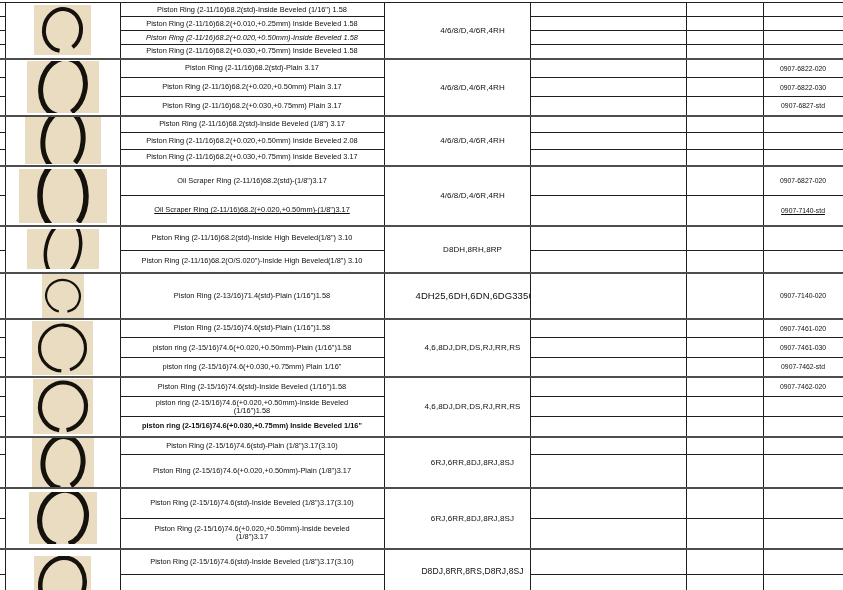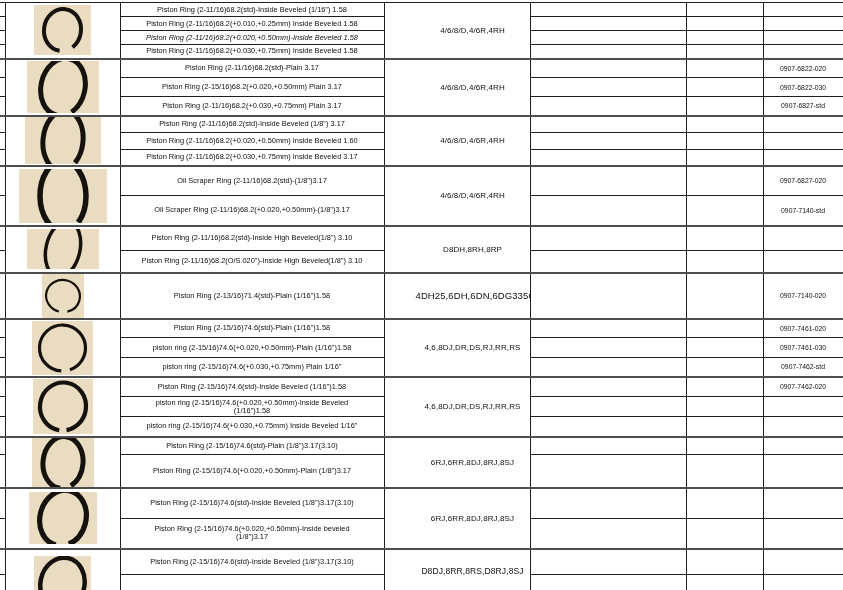--- a/index.html
+++ b/index.html
@@ -81,21 +81,21 @@
             </div>
           </td>
           <td class="desc sec">Piston Ring (2-11/16)68.2(std)-Plain 3.17</td>
           <td class="engine sec" rowspan="3">4/6/8/D,4/6R,4RH</td>
           <td class="blank sec"></td>
           <td class="blank sec"></td>
           <td class="part sec">0907-6822-020</td>
         </tr>
         <tr style="height: 19px;">
           <td class="strip"></td>
-          <td class="desc">Piston Ring (2-15/16)68.2(+0.020,+0.50mm) Plain 3.17</td>
+          <td class="desc">Piston Ring (2-11/16)68.2(+0.020,+0.50mm) Plain 3.17</td>
           <td class="blank"></td>
           <td class="blank"></td>
           <td class="part">0907-6822-030</td>
         </tr>
         <tr style="height: 19px;">
           <td class="strip"></td>
           <td class="desc">Piston Ring (2-11/16)68.2(+0.030,+0.75mm) Plain 3.17</td>
           <td class="blank"></td>
           <td class="blank"></td>
           <td class="part">0907-6827-std</td>
@@ -110,21 +110,21 @@
             </div>
           </td>
           <td class="desc sec">Piston Ring (2-11/16)68.2(std)-Inside Beveled (1/8") 3.17</td>
           <td class="engine sec" rowspan="3">4/6/8/D,4/6R,4RH</td>
           <td class="blank sec"></td>
           <td class="blank sec"></td>
           <td class="part sec"></td>
         </tr>
         <tr style="height: 17px;">
           <td class="strip"></td>
-          <td class="desc">Piston Ring (2-11/16)68.2(+0.020,+0.50mm) Inside Beveled 1.60</td>
+          <td class="desc">Piston Ring (2-11/16)68.2(+0.020,+0.50mm) Inside Beveled 2.08</td>
           <td class="blank"></td>
           <td class="blank"></td>
           <td class="part"></td>
         </tr>
         <tr style="height: 16px;">
           <td class="strip"></td>
           <td class="desc">Piston Ring (2-11/16)68.2(+0.030,+0.75mm) Inside Beveled 3.17</td>
           <td class="blank"></td>
           <td class="blank"></td>
           <td class="part"></td>
@@ -137,21 +137,21 @@
                 <ellipse cx="44" cy="27" rx="35" ry="23" fill="none" stroke="#15110d" stroke-width="5.5" pathLength="360" stroke-dasharray="325 35" transform="rotate(89.5 44 27)"></ellipse>
               </svg>
             </div>
           </td>
           <td class="desc sec">Oil Scraper Ring (2-11/16)68.2(std)-(1/8")3.17</td>
           <td class="engine sec" rowspan="2">4/6/8/D,4/6R,4RH</td>
           <td class="blank sec"></td>
           <td class="blank sec"></td>
           <td class="part sec">0907-6827-020</td>
         </tr>
-        <tr style="height: 30px;">
+        <tr style="height: 30px; text-decoration: underline;">
           <td class="strip"></td>
           <td class="desc">Oil Scraper Ring (2-11/16)68.2(+0.020,+0.50mm)-(1/8")3.17</td>
           <td class="blank"></td>
           <td class="blank"></td>
           <td class="part">0907-7140-std</td>
         </tr>
         <tr style="height: 25px;">
           <td class="strip sec"></td>
           <td class="imgcol sec" rowspan="2">
             <div class="imgbox" style="width: 72px; height: 40px; background: rgb(233, 220, 193);">
@@ -232,21 +232,21 @@
           <td class="blank sec"></td>
           <td class="part sec">0907-7462-020</td>
         </tr>
         <tr style="height: 20px;">
           <td class="strip"></td>
           <td class="desc">piston ring (2-15/16)74.6(+0.020,+0.50mm)-Inside Beveled (1/16")1.58</td>
           <td class="blank"></td>
           <td class="blank"></td>
           <td class="part"></td>
         </tr>
-        <tr style="height: 20px;">
+        <tr style="height: 20px; font-weight: bold;">
           <td class="strip"></td>
           <td class="desc">piston ring (2-15/16)74.6(+0.030,+0.75mm) Inside Beveled 1/16"</td>
           <td class="blank"></td>
           <td class="blank"></td>
           <td class="part"></td>
         </tr>
         <tr style="height: 15px;">
           <td class="strip sec"></td>
           <td class="imgcol sec" rowspan="2">
             <div class="imgbox" style="width: 62px; height: 49px; background: rgb(233, 220, 193);">

